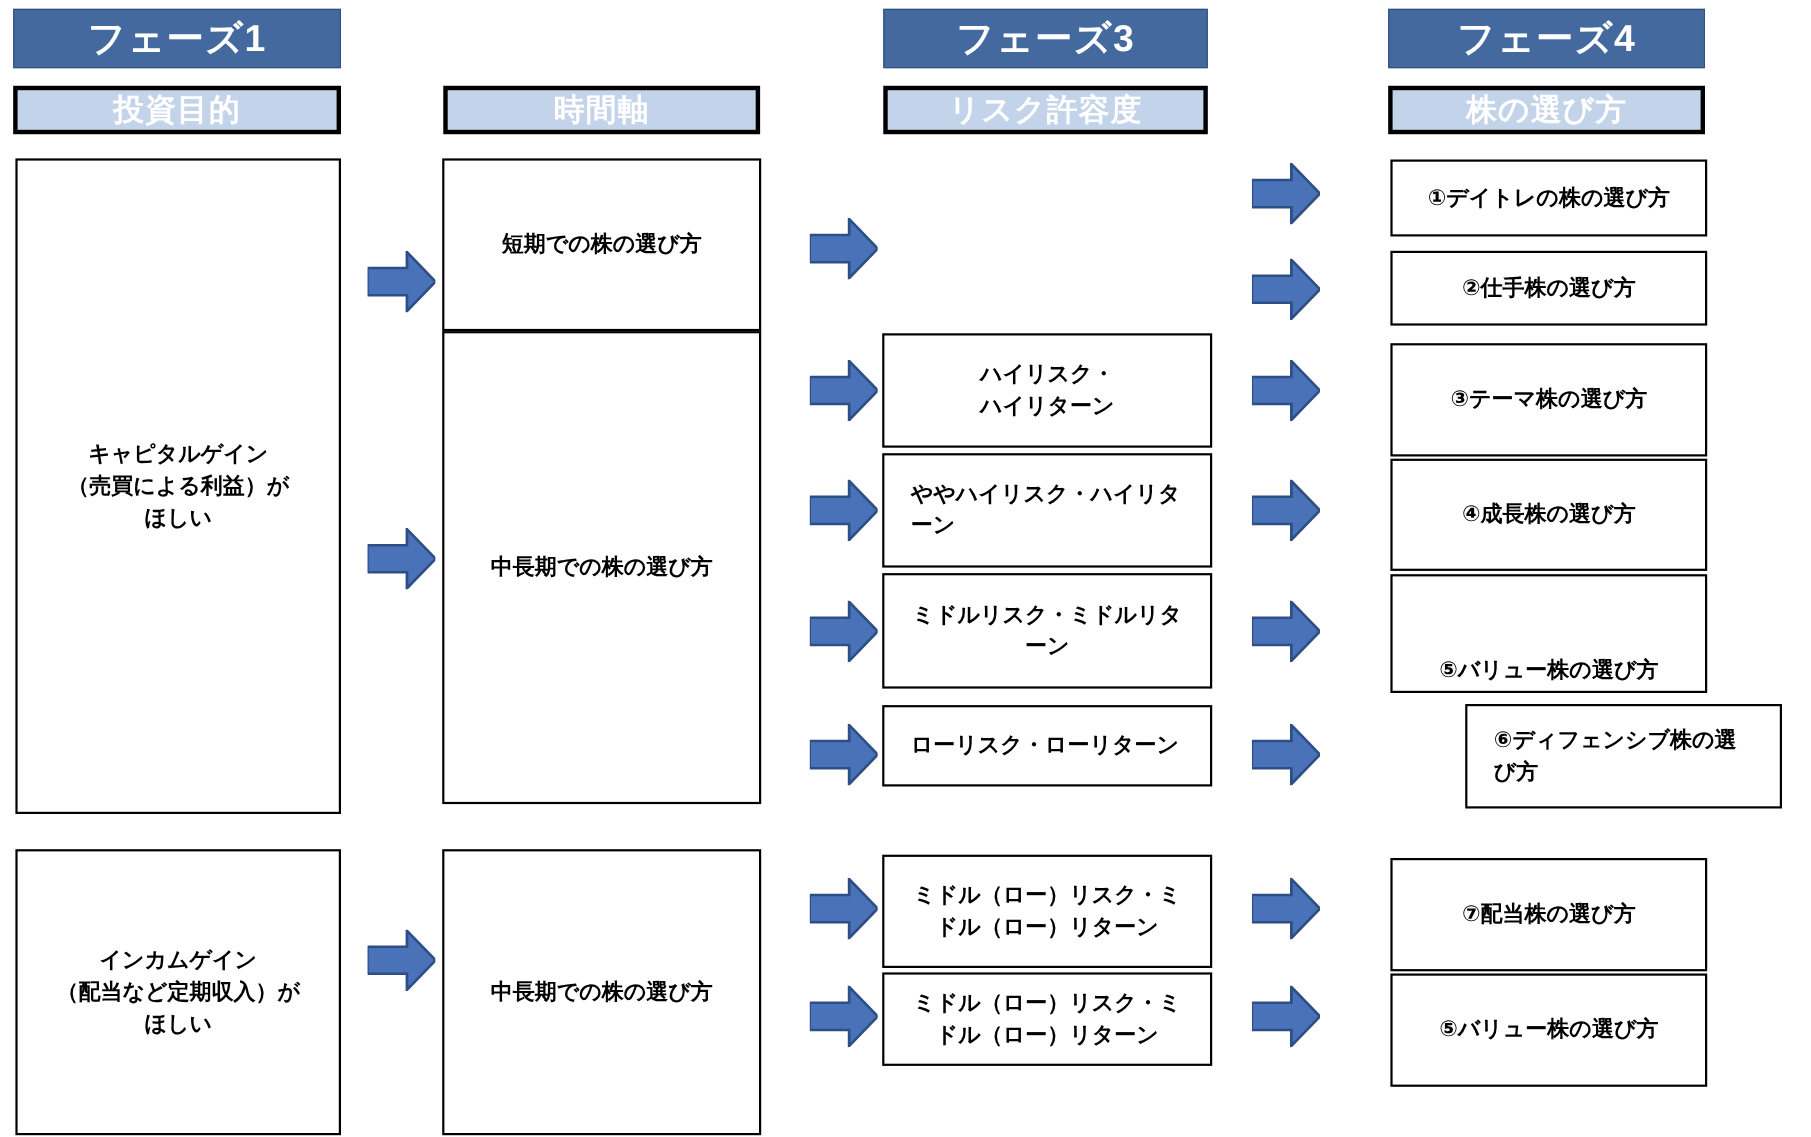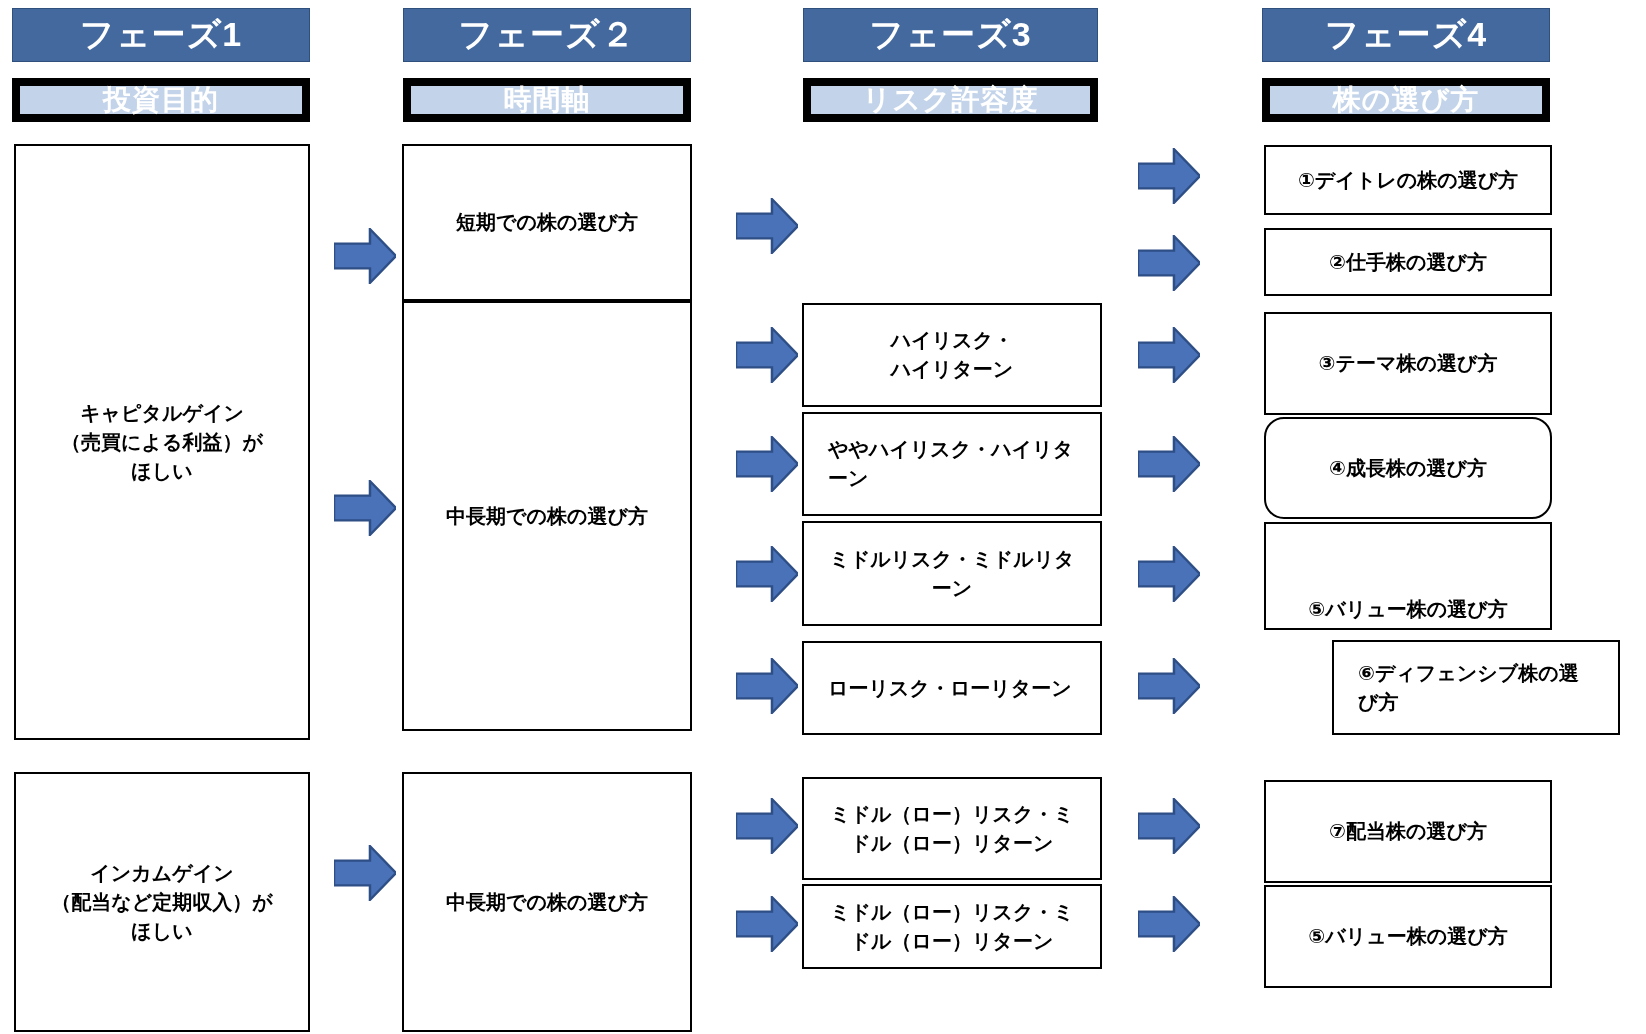--- a/index.html
+++ b/index.html
@@ -28,21 +28,21 @@
     font-size: 34px;
     letter-spacing: 1px;
     display: flex;
     align-items: center;
     justify-content: center;
     box-sizing: border-box;
   }
   .phase-sub {
     position: absolute;
     background: #C3D4EA;
-    border: 8px solid #000000;
+    border: 4px solid #000000;
     color: #ffffff;
     font-weight: bold;
     font-size: 28px;
     letter-spacing: 1px;
     display: flex;
     align-items: center;
     justify-content: center;
     box-sizing: border-box;
   }
 
@@ -88,23 +88,20 @@
 
 <div id="canvas">
 
   <div class="phase-header" style="left:12px; top:8px; width:298px; height:54px;">
     <span>フェーズ1</span>
   </div>
   <div class="phase-sub" style="left:12px; top:78px; width:298px; height:44px;">
     <span>投資目的</span>
   </div>
 
-  <div class="phase-header" style="left:403px; top:8px; width:288px; height:54px;">
-    <span>フェーズ２</span>
-  </div>
   <div class="phase-sub" style="left:403px; top:78px; width:288px; height:44px;">
     <span>時間軸</span>
   </div>
 
   <div class="phase-header" style="left:803px; top:8px; width:295px; height:54px;text-align:right;">
     <span>フェーズ3</span>
   </div>
   <div class="phase-sub" style="left:803px; top:78px; width:295px; height:44px;">
     <span>リスク許容度</span>
   </div>
@@ -135,40 +132,40 @@
 
   <div class="box p3 center" style="left:802px; top:303px; width:300px; height:104px;">
     <span class="txt">ハイリスク・<br>ハイリターン</span>
   </div>
   <div class="box p3 left" style="left:802px; top:412px; width:300px; height:104px;">
     <span class="txt">ややハイリスク・ハイリターン</span>
   </div>
   <div class="box p3 center" style="left:802px; top:521px; width:300px; height:105px;">
     <span class="txt">ミドルリスク・ミドルリターン</span>
   </div>
-  <div class="box p3 left" style="left:802px; top:641px; width:300px; height:94px;">
+  <div class="box p3 left" style="left:802px; top:641px; width:300px; height:74px;">
     <span class="txt">ローリスク・ローリターン</span>
   </div>
   <div class="box p3 center" style="left:802px; top:777px; width:300px; height:103px;">
     <span class="txt">ミドル（ロー）リスク・ミドル（ロー）リターン</span>
   </div>
   <div class="box p3 center" style="left:802px; top:884px; width:300px; height:85px;">
     <span class="txt">ミドル（ロー）リスク・ミドル（ロー）リターン</span>
   </div>
 
   <div class="box p4 center" style="left:1264px; top:145px; width:288px; height:70px;">
     <span class="txt">①デイトレの株の選び方</span>
   </div>
   <div class="box p4 center" style="left:1264px; top:228px; width:288px; height:68px;">
     <span class="txt">②仕手株の選び方</span>
   </div>
   <div class="box p4 center" style="left:1264px; top:312px; width:288px; height:103px;">
     <span class="txt">③テーマ株の選び方</span>
   </div>
-  <div class="box p4 center" style="left:1264px; top:417px; width:288px; height:102px;border-radius:20px;">
+  <div class="box p4 center" style="left:1264px; top:417px; width:288px; height:102px;">
     <span class="txt">④成長株の選び方</span>
   </div>
   <div class="box p4 center" style="left:1264px; top:522px; width:288px; height:108px;align-items:flex-end;">
     <span class="txt">⑤バリュー株の選び方</span>
   </div>
   <div class="box p4 left" style="left:1332px; top:640px; width:288px; height:95px;">
     <span class="txt">⑥ディフェンシブ株の選び方</span>
   </div>
   <div class="box p4 center" style="left:1264px; top:780px; width:288px; height:103px;">
     <span class="txt">⑦配当株の選び方</span>

